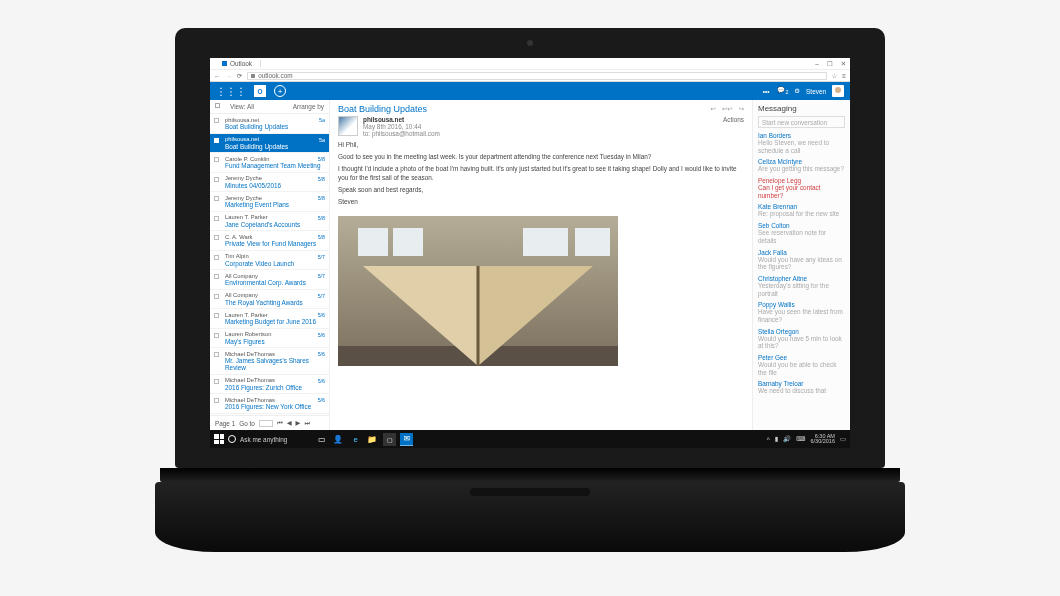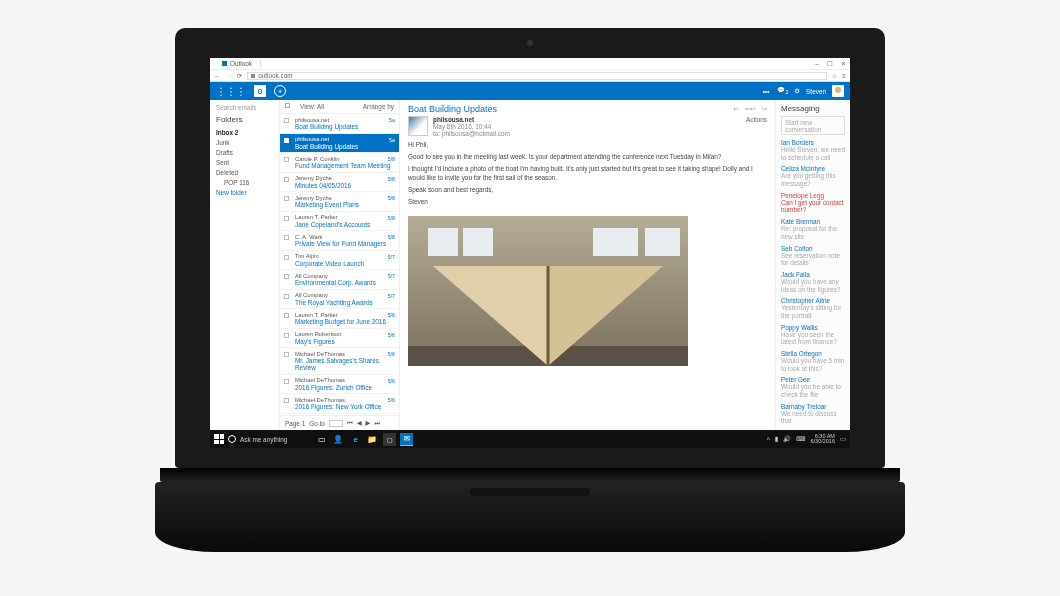--- a/index.html
+++ b/index.html
@@ -76,21 +76,21 @@
 .boat-img { width: 280px; height: 150px; margin-top:2px; background:#8a7d6a; position:relative; overflow:hidden;}
 .boat-img .wall { position:absolute; inset:0; background:linear-gradient(#b5ad98,#7a6f5c);}
 .boat-img .window { position:absolute; top:12px; width:30px; height:28px; background:#e8eef0;}
 .boat-img .w1{left:20px;} .boat-img .w2{left:55px;} .boat-img .w3{right:50px;width:45px;} .boat-img .w4{right:8px;width:35px;}
 .boat-img .hull { position:absolute; bottom:0; left:50%; transform:translateX(-50%); width:230px; height:105px;}
 .boat-img .hull::before{content:"";position:absolute;bottom:0;left:0;width:0;height:0;border-right:115px solid #e0cfa8;border-bottom:100px solid transparent;}
 .boat-img .hull::after{content:"";position:absolute;bottom:0;right:0;width:0;height:0;border-left:115px solid #d4c196;border-bottom:100px solid transparent;}
 .boat-img .keel{position:absolute;bottom:0;left:50%;transform:translateX(-50%);width:3px;height:100px;background:#6b5a3e;}
 .boat-img .floor{position:absolute;bottom:0;left:0;right:0;height:20px;background:#5a5045;}
 
-.messaging { width: 75px; border-left: 1px solid #eee; background:#fcfcfc; padding: 4px 5px; }
+.messaging { width: 98px; border-left: 1px solid #eee; background:#fcfcfc; padding: 4px 5px; }
 .messaging h3 { font-size: 8px; font-weight: 400; color:#444; margin-bottom:3px;}
 .messaging .newconv { border:1px solid #ddd; padding:1.5px 3px; color:#aaa; margin-bottom:4px;}
 .contact { margin-bottom: 4px; }
 .contact .name { color:#0072c6; }
 .contact .status { color:#aaa; line-height:1.2;}
 .contact.hl .name { color:#d04040;}
 .contact.hl .status { color:#d04040;}
 
 
 .taskbar { height: 18px; background: #101010; display: flex; align-items: center; color: #fff; padding: 0 4px; gap: 4px; }
@@ -146,33 +146,20 @@
         <div class="appbar-right">
           <span>💬<sub>2</sub></span>
           <span>⚙</span>
           <span>Steven</span>
           <span class="avatar"></span>
         </div>
       </div>
 
       <div class="main">
 
-        <div class="folders">
-          <div class="search">Search emails</div>
-          <h3>Folders</h3>
-          <ul id="folder-list">
-              <li class="sel">Inbox  2</li>
-              <li>Junk</li>
-              <li>Drafts</li>
-              <li>Sent</li>
-              <li>Deleted</li>
-              <li class="indent">POP  116</li>
-              <li class="link">New folder</li>
-            </ul>
-        </div>
 
         <div class="msglist">
           <div class="msglist-hdr">
             <span class="cb"></span>
             <span>View: All</span>
             <span style="margin-left:auto">Arrange by</span>
           </div>
           <div class="msgs" id="msgs">
               <div class="msg">
                 <span class="cb"></span>

